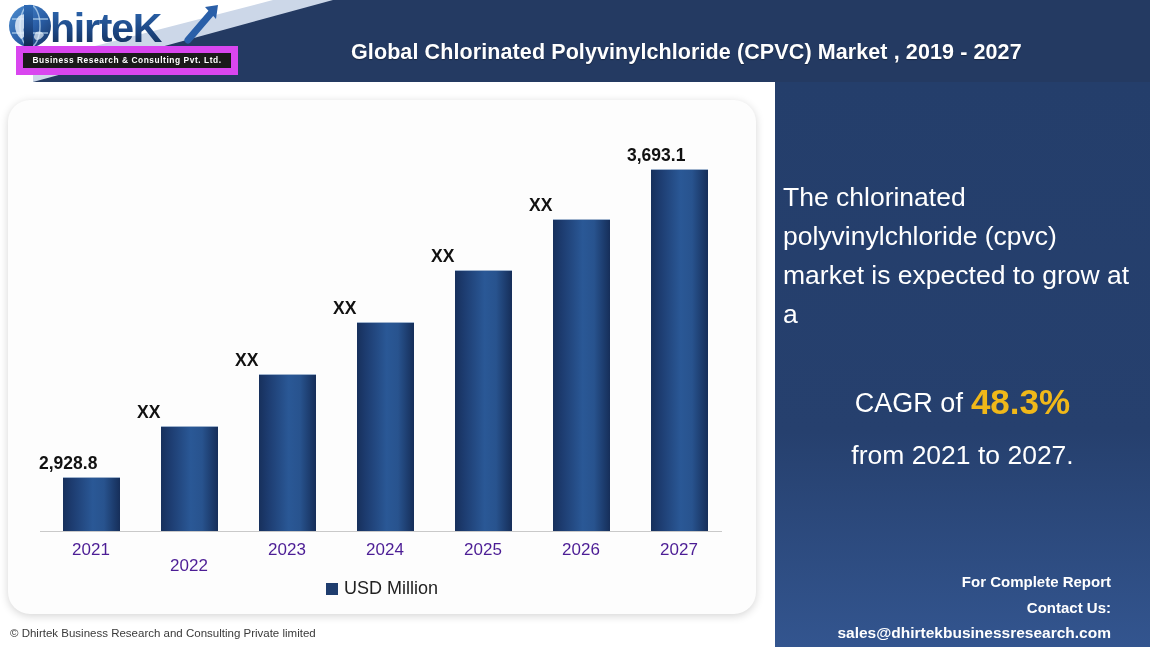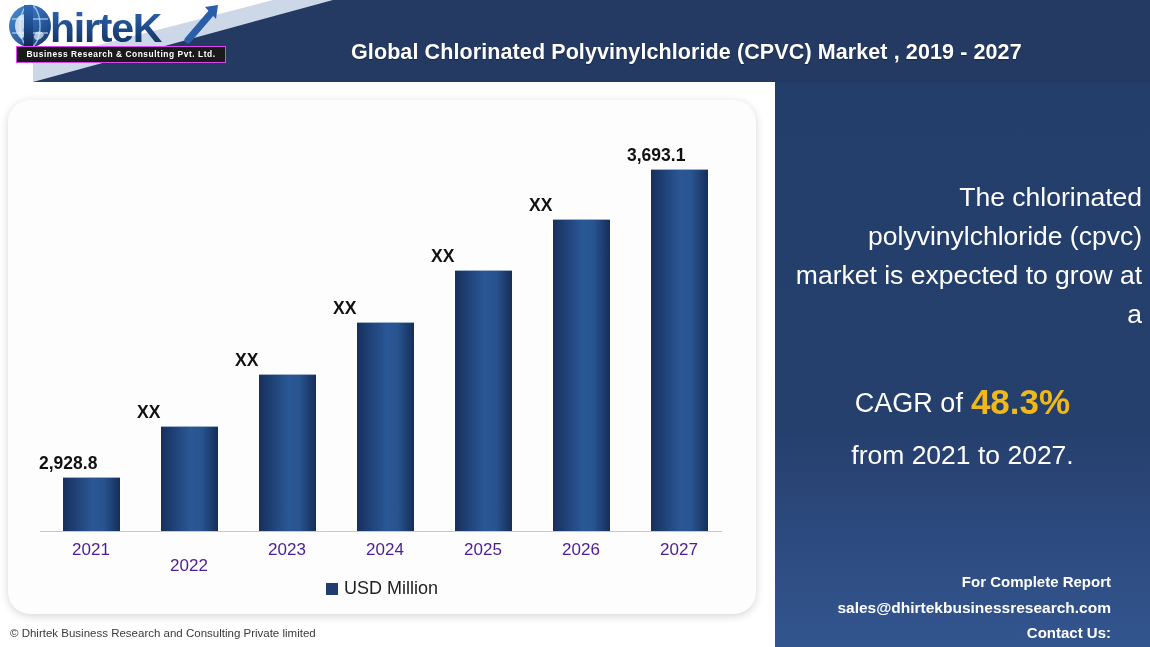--- a/index.html
+++ b/index.html
@@ -73,21 +73,21 @@
     left: 0; top: 0;
     width: 228px; height: 48px;
   }
   #logo-tagline {
     position: absolute;
     left: 10px;
     top: 44px;
     width: 208px;
     height: 15px;
     background: #1a1a1a;
-    border: 1px solid #d946ef;
+    border: 7px solid #d946ef;
     color: #ffffff;
     font-size: 8.4px;
     font-weight: bold;
     letter-spacing: 0.55px;
     text-align: center;
     line-height: 15px;
     white-space: nowrap;
     overflow: hidden;
   }
 
@@ -187,21 +187,21 @@
     left: 775px; top: 82px;
     width: 375px; height: 565px;
     background: linear-gradient(to bottom, #243e6b 0%, #26406e 62%, #33558f 100%);
     overflow: hidden;
   }
   #side-blurb {
     position: absolute;
     left: 8px;
     top: 96px;
     width: 359px;
-    text-align: right;
+    text-align: left;
     color: #ffffff;
     font-size: 26.5px;
     line-height: 39px;
   }
   #cagr-line {
     position: absolute;
     left: 8px;
     top: 300px;
     width: 359px;
     text-align: center;
@@ -344,18 +344,18 @@
     <div id="side-blurb">The chlorinated polyvinylchloride (cpvc) market is expected to grow at a</div>
 
     <div id="cagr-line">
       <span>CAGR of</span><span id="cagr-value">48.3%</span>
     </div>
 
     <div id="period-line">from 2021 to 2027.</div>
 
     <div id="contact-block">
       <div>For Complete Report</div>
+      <div>Contact Us:</div>
       <div id="contact-email">sales@dhirtekbusinessresearch.com</div>
-      <div>Contact Us:</div>
     </div>
   </div>
 
 </div>
 
 </body></html>

